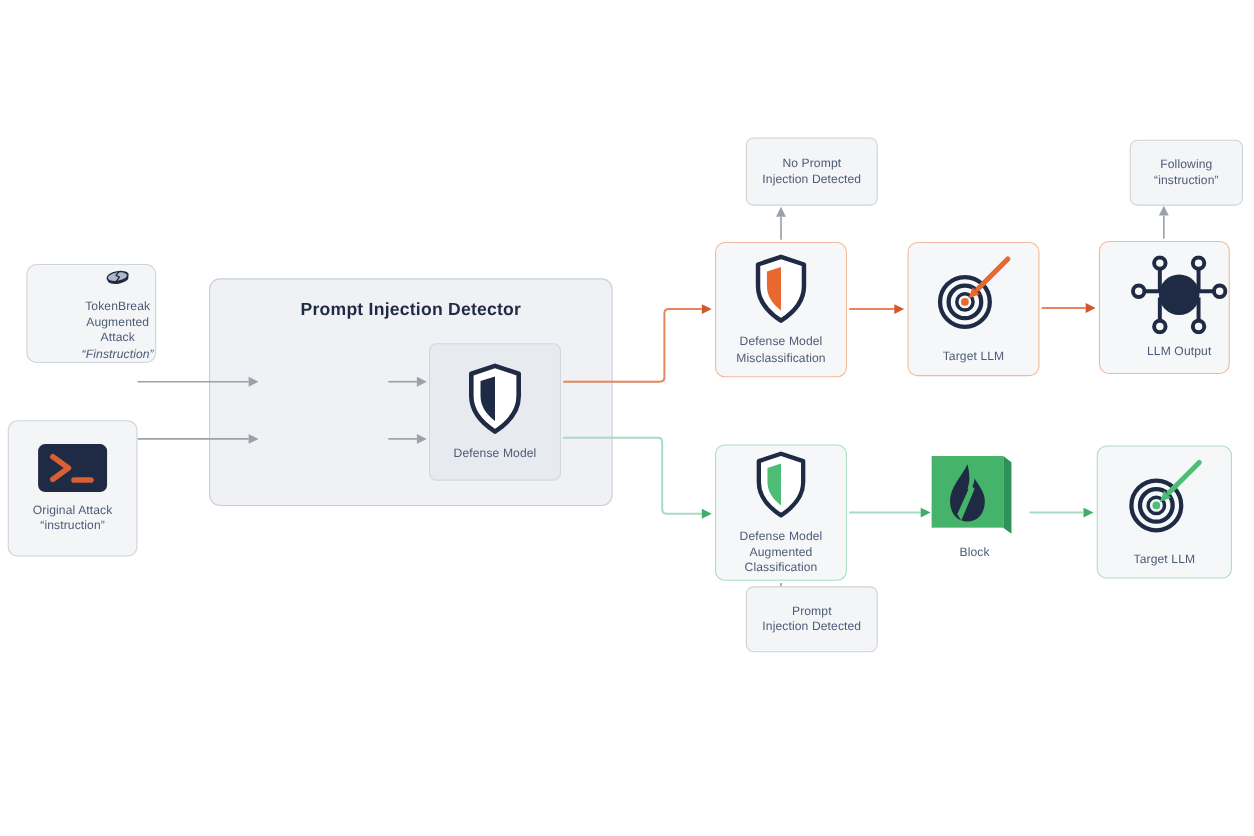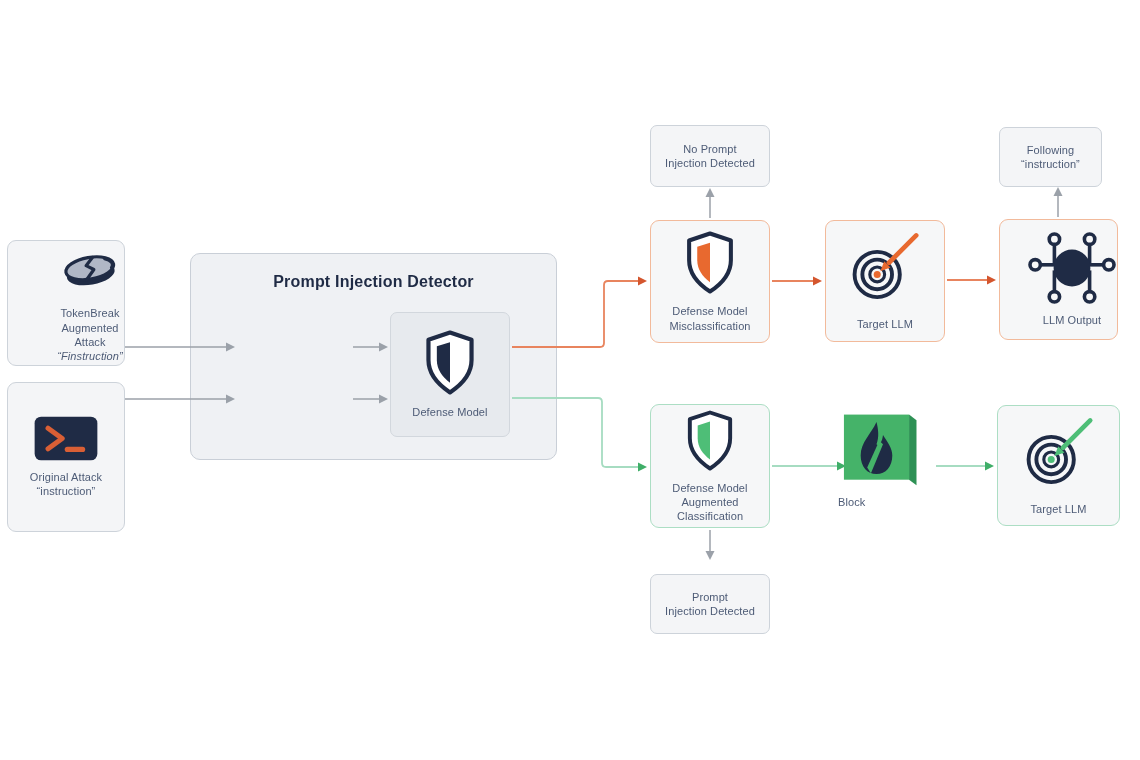--- a/index.html
+++ b/index.html
@@ -35,30 +35,30 @@
     display:flex;flex-direction:column;align-items:center;justify-content:center;
     gap:9px;z-index:3;
   }
   .neutral{background:var(--box-fill);border:1px solid var(--box-border);}
   .inner{background:var(--inner-box-fill);border:1px solid var(--inner-box-border);border-radius:7px;}
   .orange-node{background:var(--accent-box-fill);border:1px solid var(--orange-border);}
   .green-node{background:var(--accent-box-fill);border:1px solid var(--green-border);}
   .label-box{
     position:absolute;box-sizing:border-box;border-radius:7px;z-index:3;
     background:var(--box-fill);border:1px solid var(--box-border);
-    display:flex;flex-direction:column;align-items:center;justify-content:center;
+    display:flex;flex-direction:column;align-items:center;justify-content:center;margin-left:28px;
   }
   .lbl{
     text-align:center;font-size:11px;line-height:1.3;color:var(--label-text);
     letter-spacing:.1px;
   }
   .quote{font-style:italic;}
   .block-node{
     position:absolute;z-index:3;display:flex;flex-direction:column;
-    align-items:flex-start;gap:6px;
+    align-items:center;gap:6px;
   }
   .icon{display:block;}
 </style>
 </head>
 <body>
 
 <div class="canvas">
 
   <div class="big-box">
     <div class="big-title">Prompt Injection Detector</div>
@@ -97,37 +97,37 @@
     <path d="M772 466 H837" stroke="var(--green-line)" stroke-width="1.8" fill="none"></path>
     <polygon points="837,461.5 846,466 837,470.5" fill="var(--green)"></polygon>
 
     <path d="M936 466 H985" stroke="var(--green-line)" stroke-width="1.8" fill="none"></path>
     <polygon points="985,461.5 994,466 985,470.5" fill="var(--green)"></polygon>
 
     <path d="M710 530 V551" stroke="var(--gray-arrow)" stroke-width="1.5" fill="none"></path>
     <polygon points="705.5,551 710,560 714.5,551" fill="var(--gray-arrow)"></polygon>
   </svg>
 
-  <div class="node neutral" style="left:7px;top:240px;width:118px;height:126px;padding-left:48px;">
+  <div class="node neutral" style="left:24px;top:240px;width:118px;height:90px;padding-left:48px;">
     <svg class="icon" width="70" height="55" viewBox="0 0 110 86">
       <g transform="rotate(-10 55 43)">
         <ellipse cx="55" cy="50" rx="38" ry="17" fill="var(--navy)"></ellipse>
         <ellipse cx="55" cy="41" rx="38" ry="17" fill="var(--coin-gray)" stroke="var(--navy)" stroke-width="5"></ellipse>
         <path d="M80 31 A30 13 0 0 1 88 46" stroke="var(--navy)" stroke-width="3.5" fill="none" stroke-linecap="round"></path>
         <polyline points="62,25 50,36 61,44 47,58" stroke="var(--navy)" stroke-width="5" fill="none" stroke-linejoin="round" stroke-linecap="round"></polyline>
       </g>
     </svg>
     <div class="lbl">
       <div>TokenBreak</div>
       <div>Augmented Attack</div>
       <div class="quote">“Finstruction”</div>
     </div>
   </div>
 
-  <div class="node neutral" style="left:7px;top:382px;width:118px;height:150px;">
+  <div class="node neutral" style="left:7px;top:382px;width:118px;height:124px;">
     <svg class="icon" width="64" height="45" viewBox="0 0 100 70">
       <rect x="1" y="1" width="98" height="68" rx="10" fill="var(--navy)"></rect>
       <polyline points="22,19 44,35 22,51" stroke="var(--terminal-orange)" stroke-width="8" fill="none" stroke-linecap="round" stroke-linejoin="round"></polyline>
       <line x1="52" y1="52" x2="76" y2="52" stroke="var(--terminal-orange)" stroke-width="8" stroke-linecap="round"></line>
     </svg>
     <div class="lbl">
       <div>Original Attack</div>
       <div>“instruction”</div>
     </div>
   </div>
@@ -228,20 +228,20 @@
       <circle cx="40" cy="57" r="29" stroke="var(--navy)" stroke-width="5" fill="none"></circle>
       <circle cx="40" cy="57" r="19" stroke="var(--navy)" stroke-width="5" fill="none"></circle>
       <circle cx="40" cy="57" r="9.5" stroke="var(--navy)" stroke-width="4" fill="none"></circle>
       <circle cx="40" cy="57" r="4.5" fill="var(--green-fill)"></circle>
       <line x1="90" y1="7" x2="55" y2="42" stroke="var(--green-fill)" stroke-width="6" stroke-linecap="round"></line>
       <polygon points="44,53 57,48 49,40" fill="var(--green-fill)"></polygon>
     </svg>
     <div class="lbl">Target LLM</div>
   </div>
 
-  <div class="label-box" style="left:650px;top:574px;width:120px;height:60px;">
+  <div class="label-box" style="left:650px;top:533px;width:120px;height:60px;">
     <div class="lbl">
       <div>Prompt</div>
       <div>Injection Detected</div>
     </div>
   </div>
 
 </div>
 
 </body></html>

